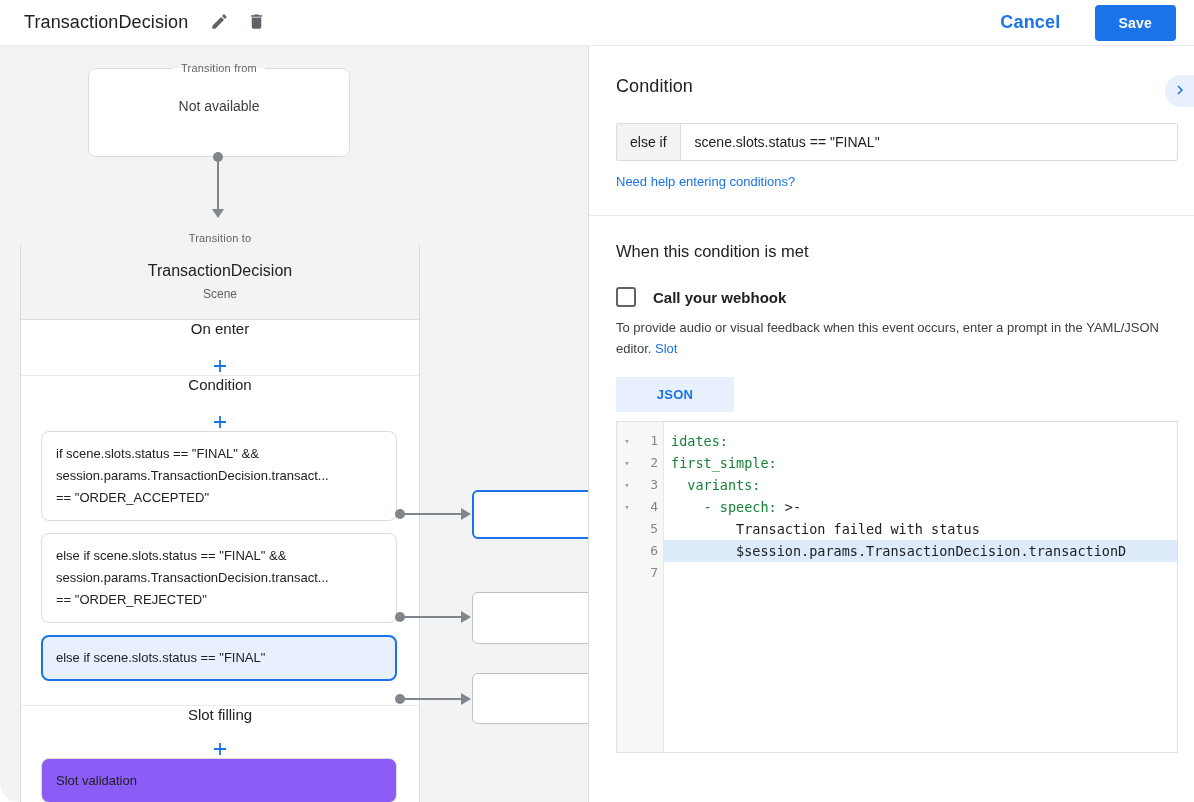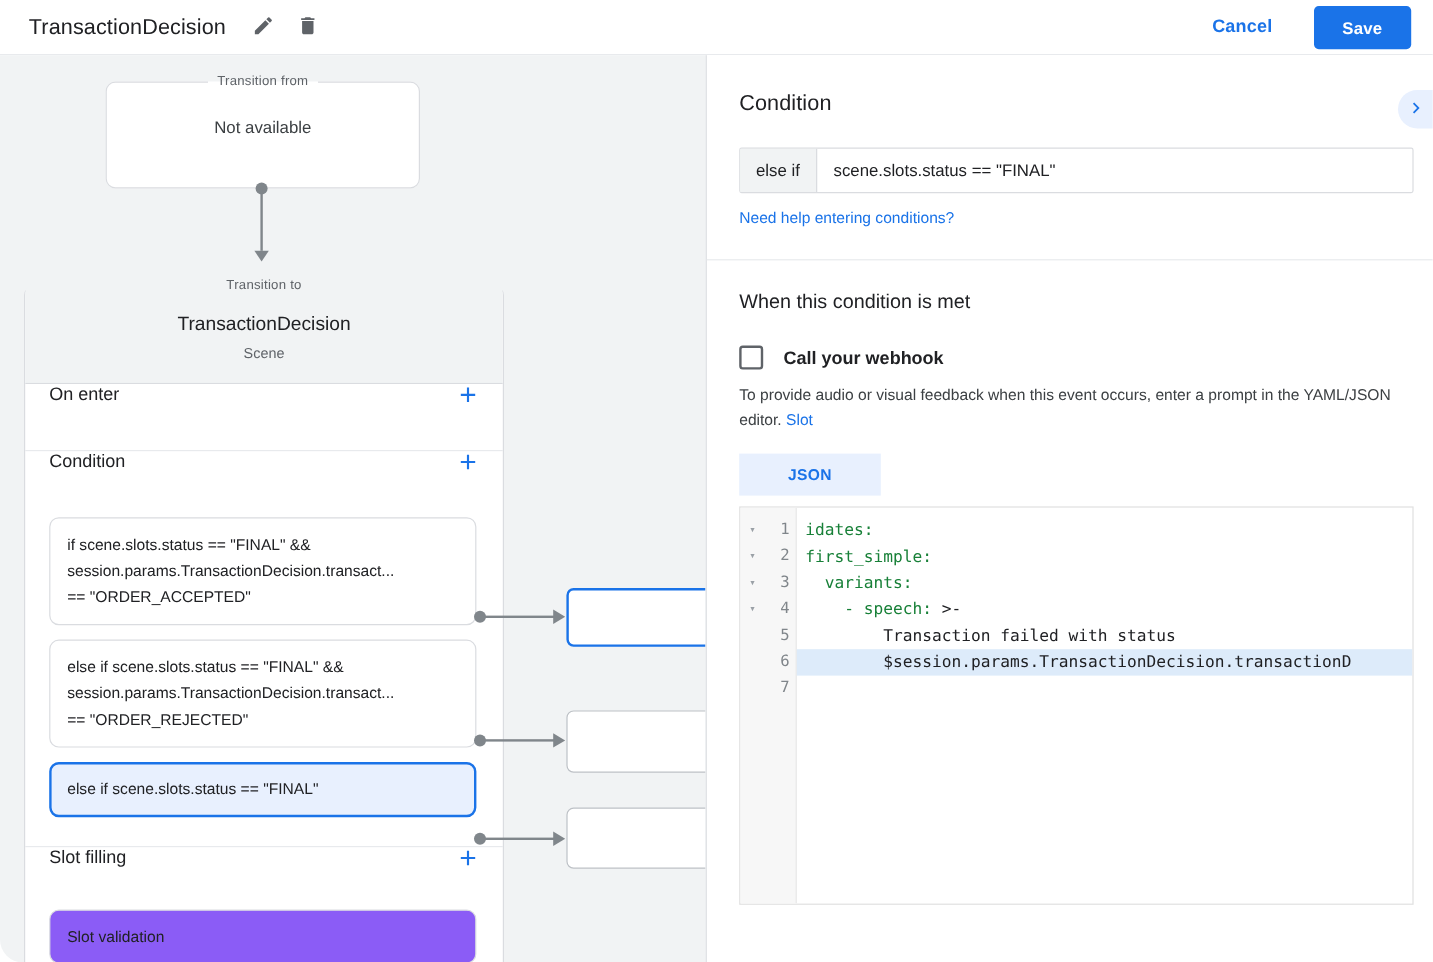--- a/index.html
+++ b/index.html
@@ -7,21 +7,21 @@
   body { font-family:"Liberation Sans", sans-serif; color:#202124; background:#fff; }
   .app { width:1194px; height:802px; display:flex; flex-direction:column; overflow:hidden;border-radius:19px; }
 
   
   .topbar { height:46px; flex:0 0 46px; display:flex; align-items:center;
             border-bottom:1px solid #E8EAED; background:#fff; padding:0 18px 0 24px; }
   .topbar-title { font-size:18px; color:#202124; letter-spacing:.1px; }
   .topbar-icons { display:flex; align-items:center; gap:18px; margin-left:22px; }
   .icon-btn { background:none; border:none; cursor:pointer; display:flex; align-items:center; }
   .topbar-spacer { flex:1; }
-  .btn-text { background:none; border:none; color:#1A73E8; font-size:15px; font-weight:bold;
+  .btn-text { background:none; border:none; color:#1A73E8; font-size:18px; font-weight:bold;
               font-family:inherit; cursor:pointer; margin-right:34px; letter-spacing:.2px; }
   .btn-primary { background:#1A73E8; color:#fff; border:none; border-radius:4px; height:36px;
                  padding:0 24px; font-size:14px; font-weight:bold; font-family:inherit;
                  cursor:pointer; letter-spacing:.2px; }
 
   
   .main { flex:1; display:flex; min-height:0; }
 
   
   .canvas { width:588px; flex:0 0 588px; background:#F1F3F4; position:relative; overflow:hidden; }
@@ -39,22 +39,22 @@
   .arrow-right { position:absolute; width:0; height:0;
                  border-top:6px solid transparent; border-bottom:6px solid transparent;
                  border-left:10px solid #80868B; }
 
   .tt-box { position:absolute; left:20px; top:186px; width:400px; height:580px; padding:0; }
   .scene-header { background:#F1F3F4; border-bottom:1px solid #DADCE0;
                   border-radius:8px 8px 0 0; margin-top:-8px; padding:26px 10px 18px;
                   text-align:center; position:relative; z-index:1; }
   .scene-title { font-size:16px; color:#202124; }
   .scene-subtitle { font-size:12px; color:#5F6368; margin-top:7px; }
-  .section-row { display:flex; align-items:flex-start; justify-content:space-between;
-                 padding:0 20px; height:55px; }
+  .section-row { display:flex; align-items:center; justify-content:space-between;
+                 padding:0 20px; height:55px;flex-direction:column; }
   .section-label { font-size:15px; color:#202124; }
   .plus-icon { display:flex; cursor:pointer; }
   .section-divider { border-top:1px solid #E8EAED; }
   .cards { padding:0 22px 0 20px; }
   .cond-card { border:1px solid #DADCE0; border-radius:8px; background:#fff;
                padding:11px 14px; font-size:13px; line-height:22px; color:#202124;
                margin-bottom:12px; cursor:pointer; }
   .cond-card.selected { background:#E8F0FE; border:2px solid #1A73E8; padding:10px 13px; }
   .slot-card { border:1px solid #DADCE0; border-radius:8px; background:#8b5cf6; margin:0 22px 0 20px;
                padding:14px; font-size:13px; color:#202124; cursor:pointer; }

